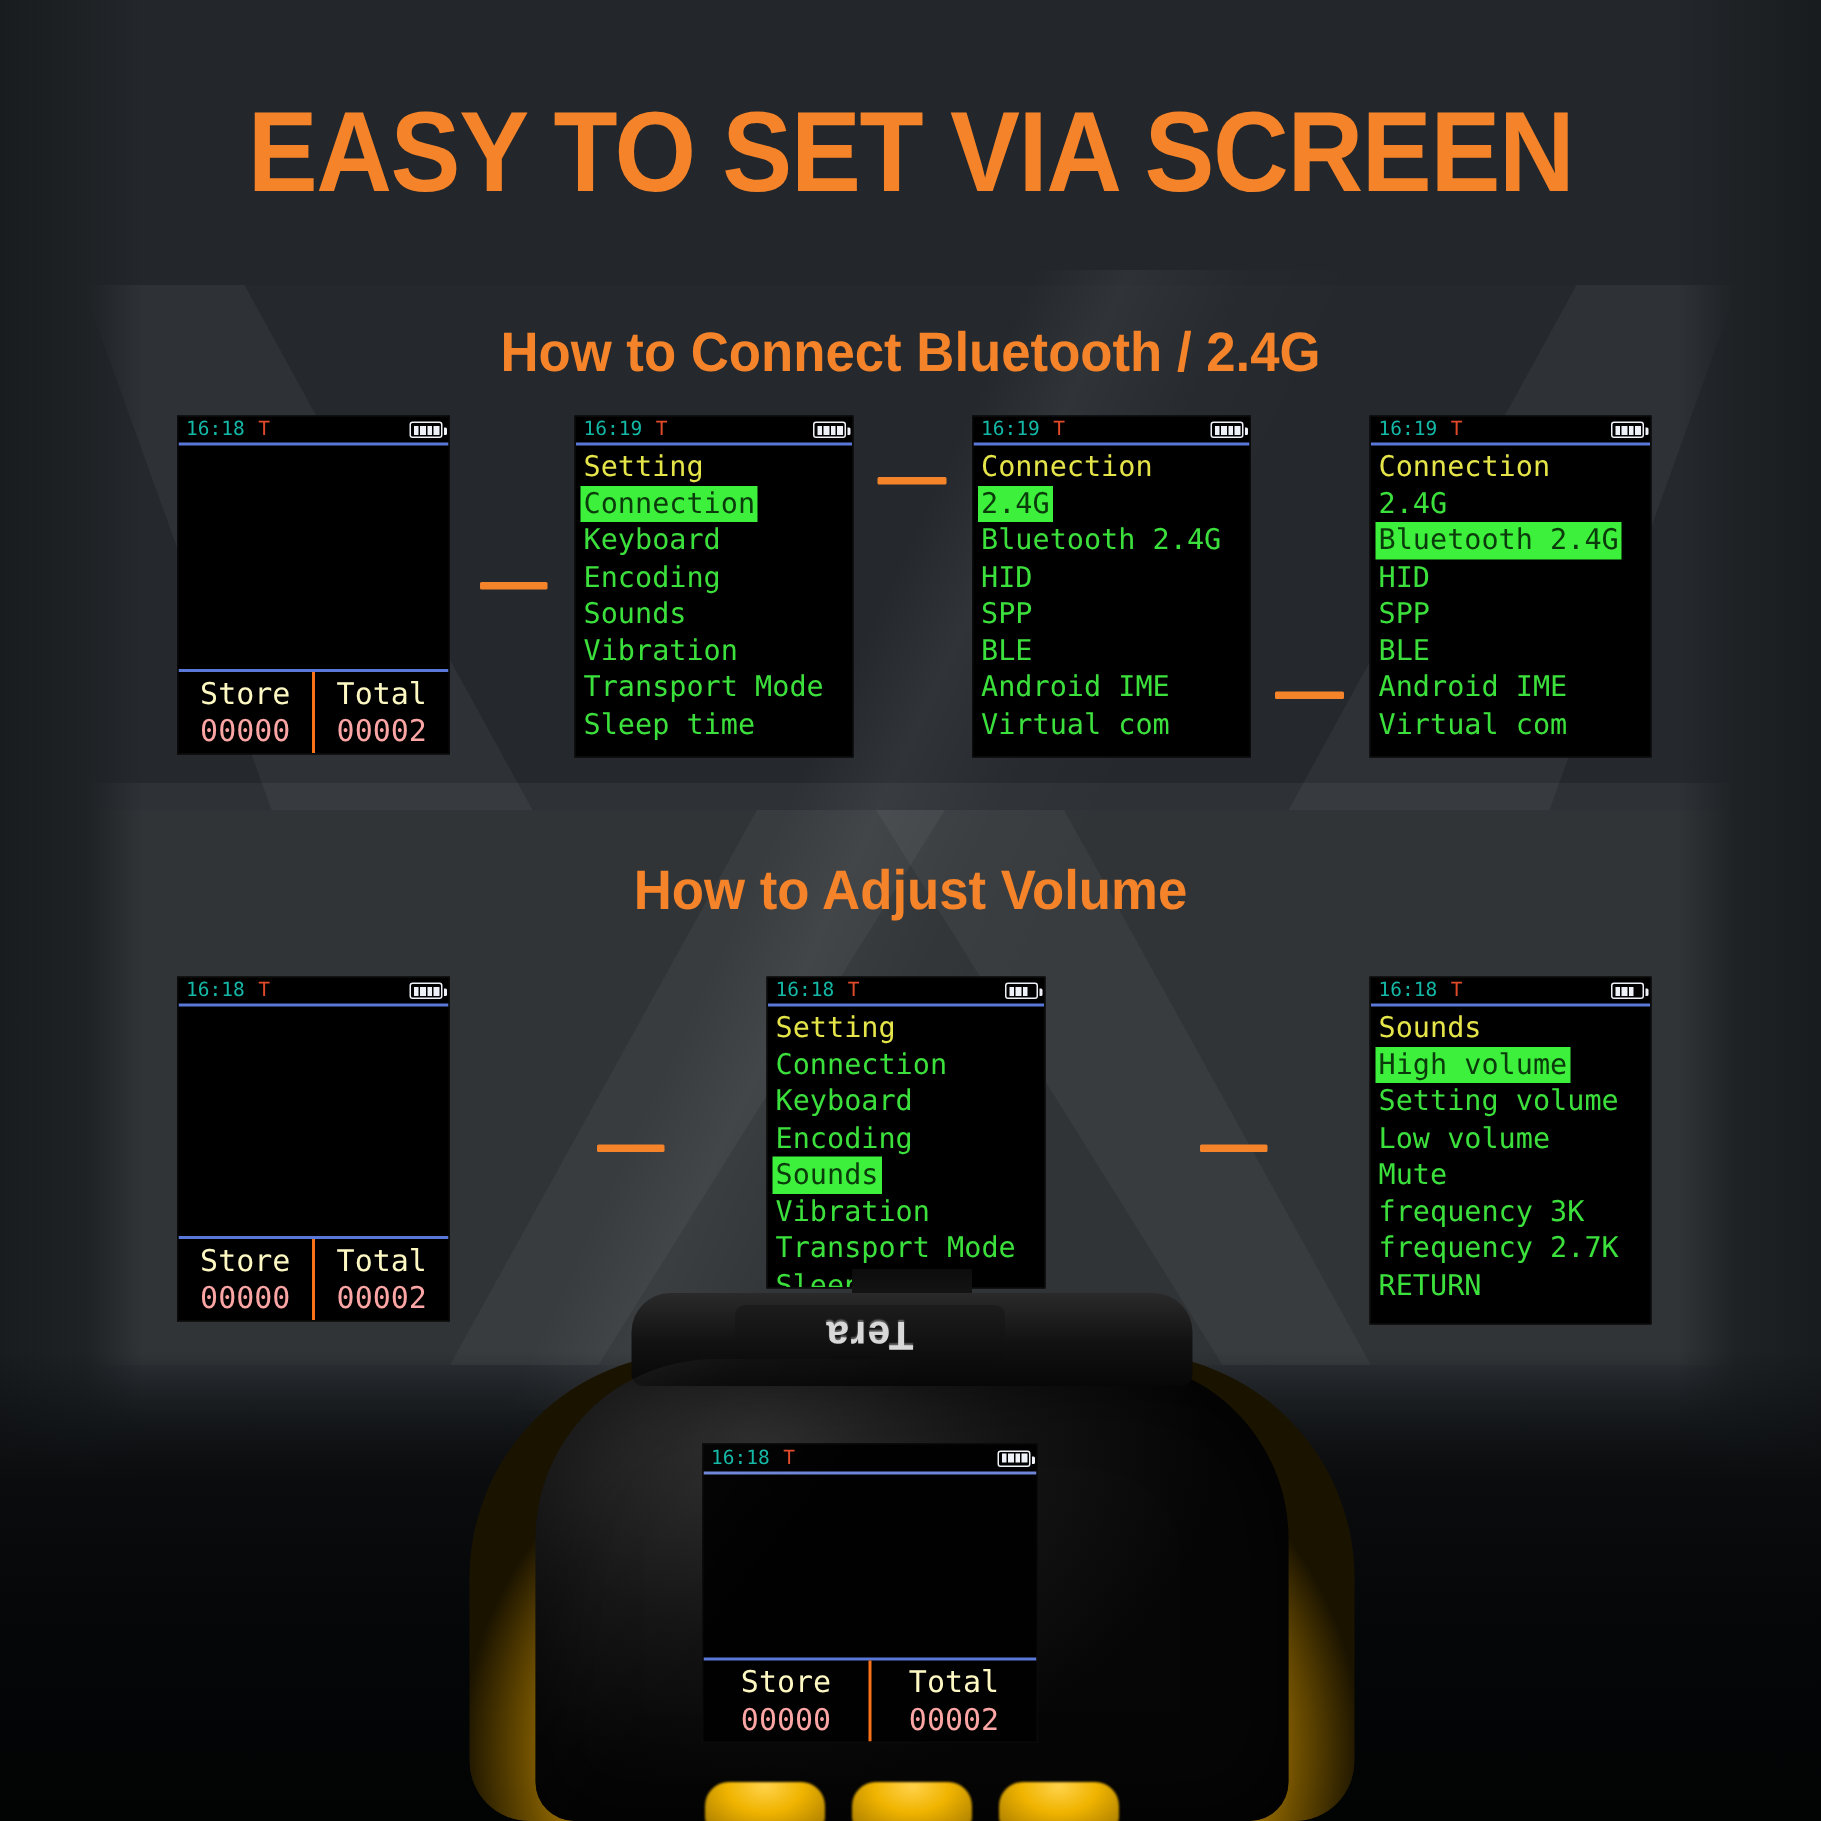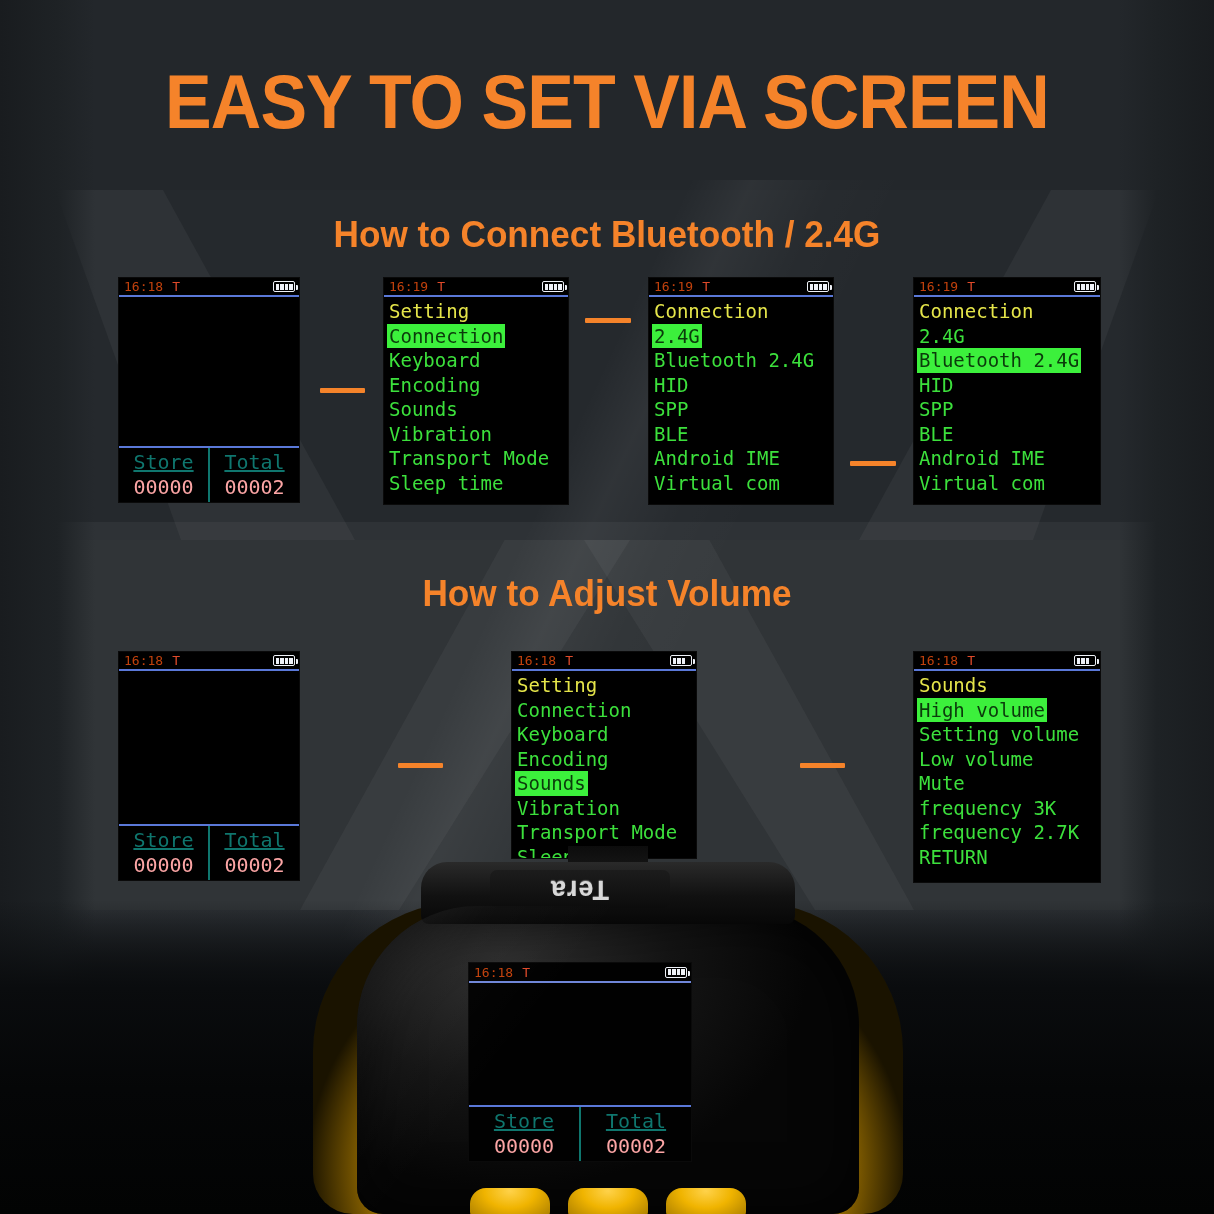--- a/index.html
+++ b/index.html
@@ -87,21 +87,21 @@
     font-family:"DejaVu Sans Mono","Liberation Mono",monospace;
     border:1px solid #0a0a0a;
   }
   .screen-topbar{
     position:relative;
     height:19px;
     display:flex; align-items:center;
     padding:0 4px 0 5px;
     border-bottom:2px solid #5a78d8;
   }
-  .clock{ color:#c2410c; font-size:13px; letter-spacing:0px; }
+  .clock{ color:#14b8a6; font-size:13px; letter-spacing:0px; }
   .t-flag{ color:#e04a2a; font-size:13px; margin-left:9px; }
   .battery{
     margin-left:auto;
     width:22px; height:11px;
     border:1.5px solid #eef1f7;
     border-radius:2px;
     position:relative;
     display:flex; align-items:center; gap:1px;
     padding:1.5px;
   }
@@ -134,22 +134,22 @@
     border-top:2px solid #5a78d8;
     display:flex;
     height:56px;
   }
   .counter-cell{
     flex:1; display:flex; flex-direction:column; align-items:center;
     justify-content:center;
     color:#d8e04a;
     font-size:20px; line-height:25px;
   }
-  .counter-cell.right{ border-left:2px solid #0f766e; }
-  .counter-label{ color:#0f766e;text-decoration:underline; }
+  .counter-cell.right{ border-left:2px solid #f97316; }
+  .counter-label{ color:#fef9c3; }
   .counter-value{ color:#fca5a5; }
 
   
   .connector{
     position:absolute;
     height:5px;
     background:#F5832A;
     border-radius:1px;
   }
 

